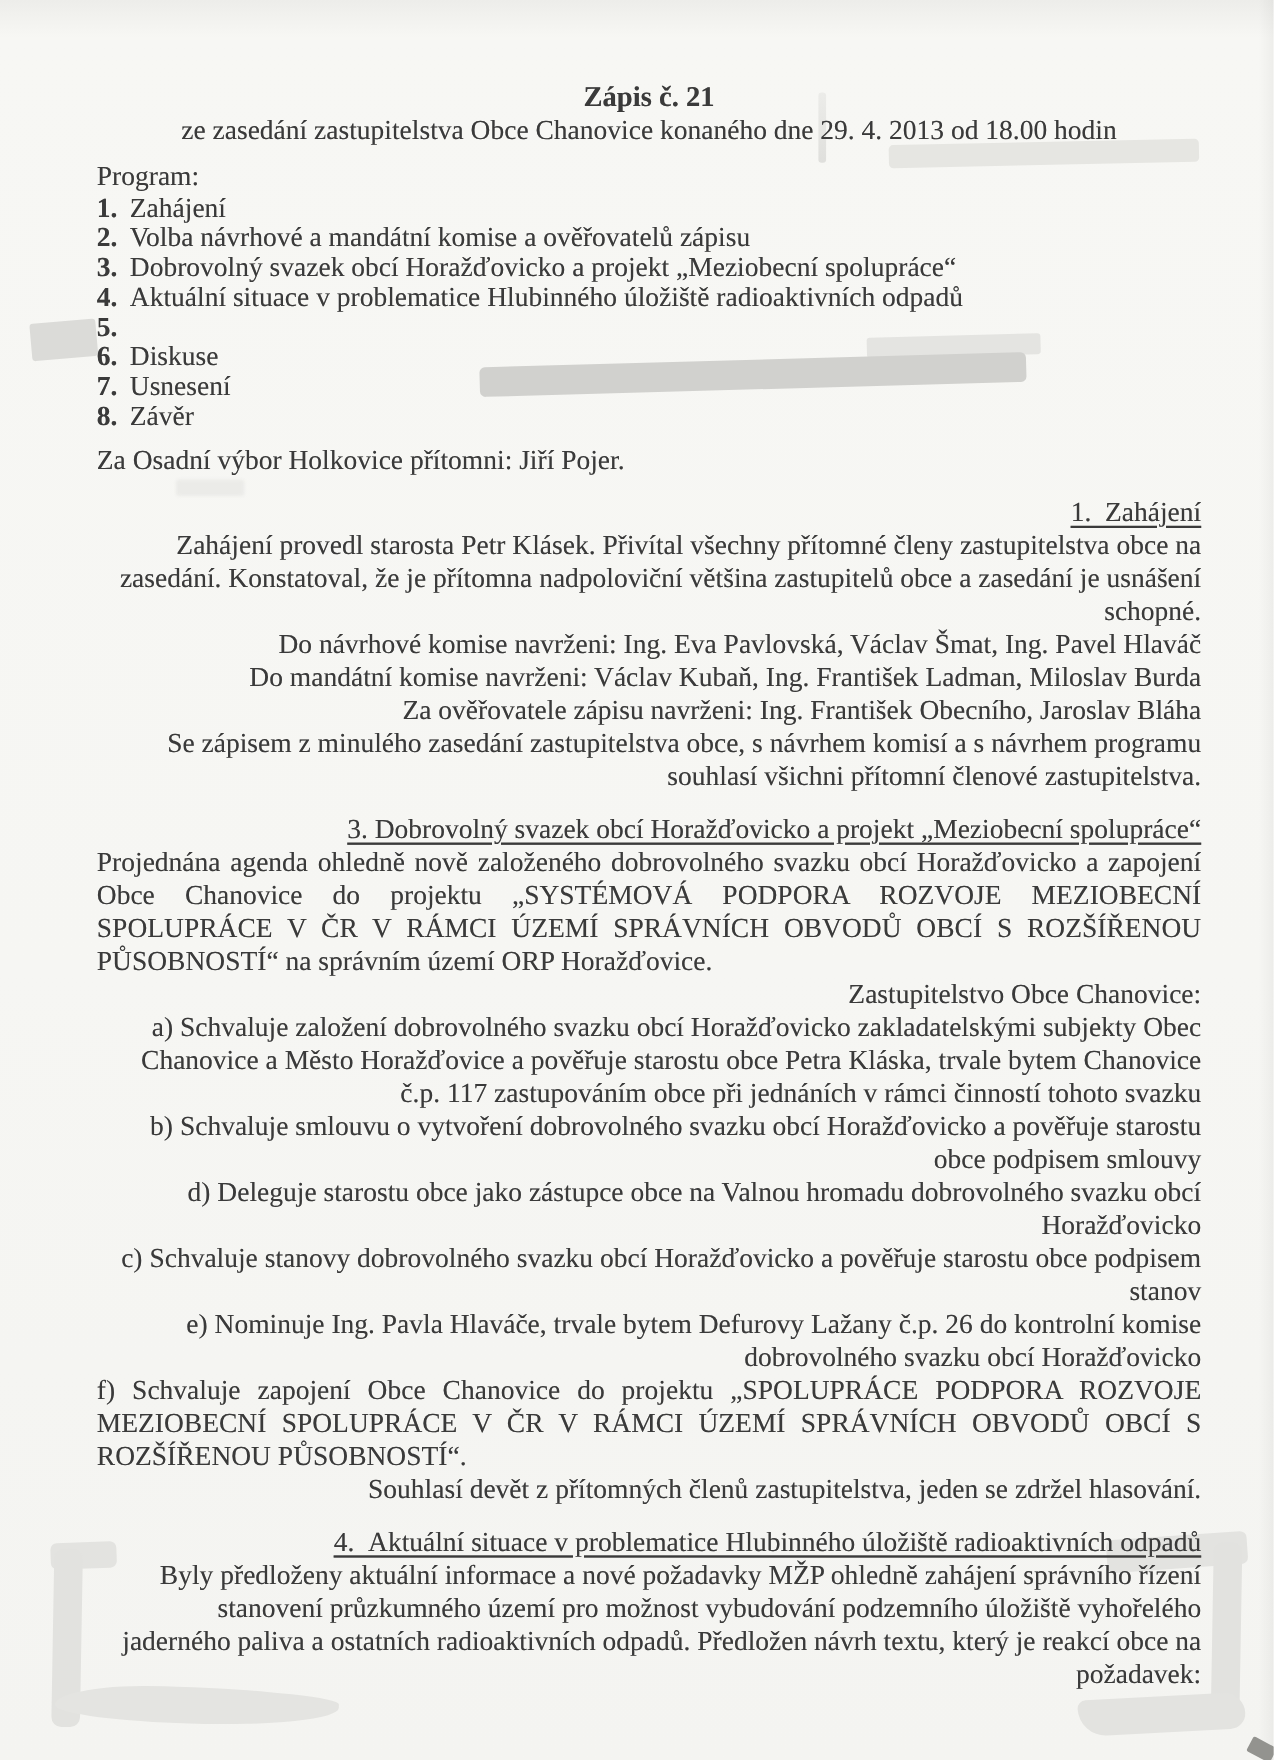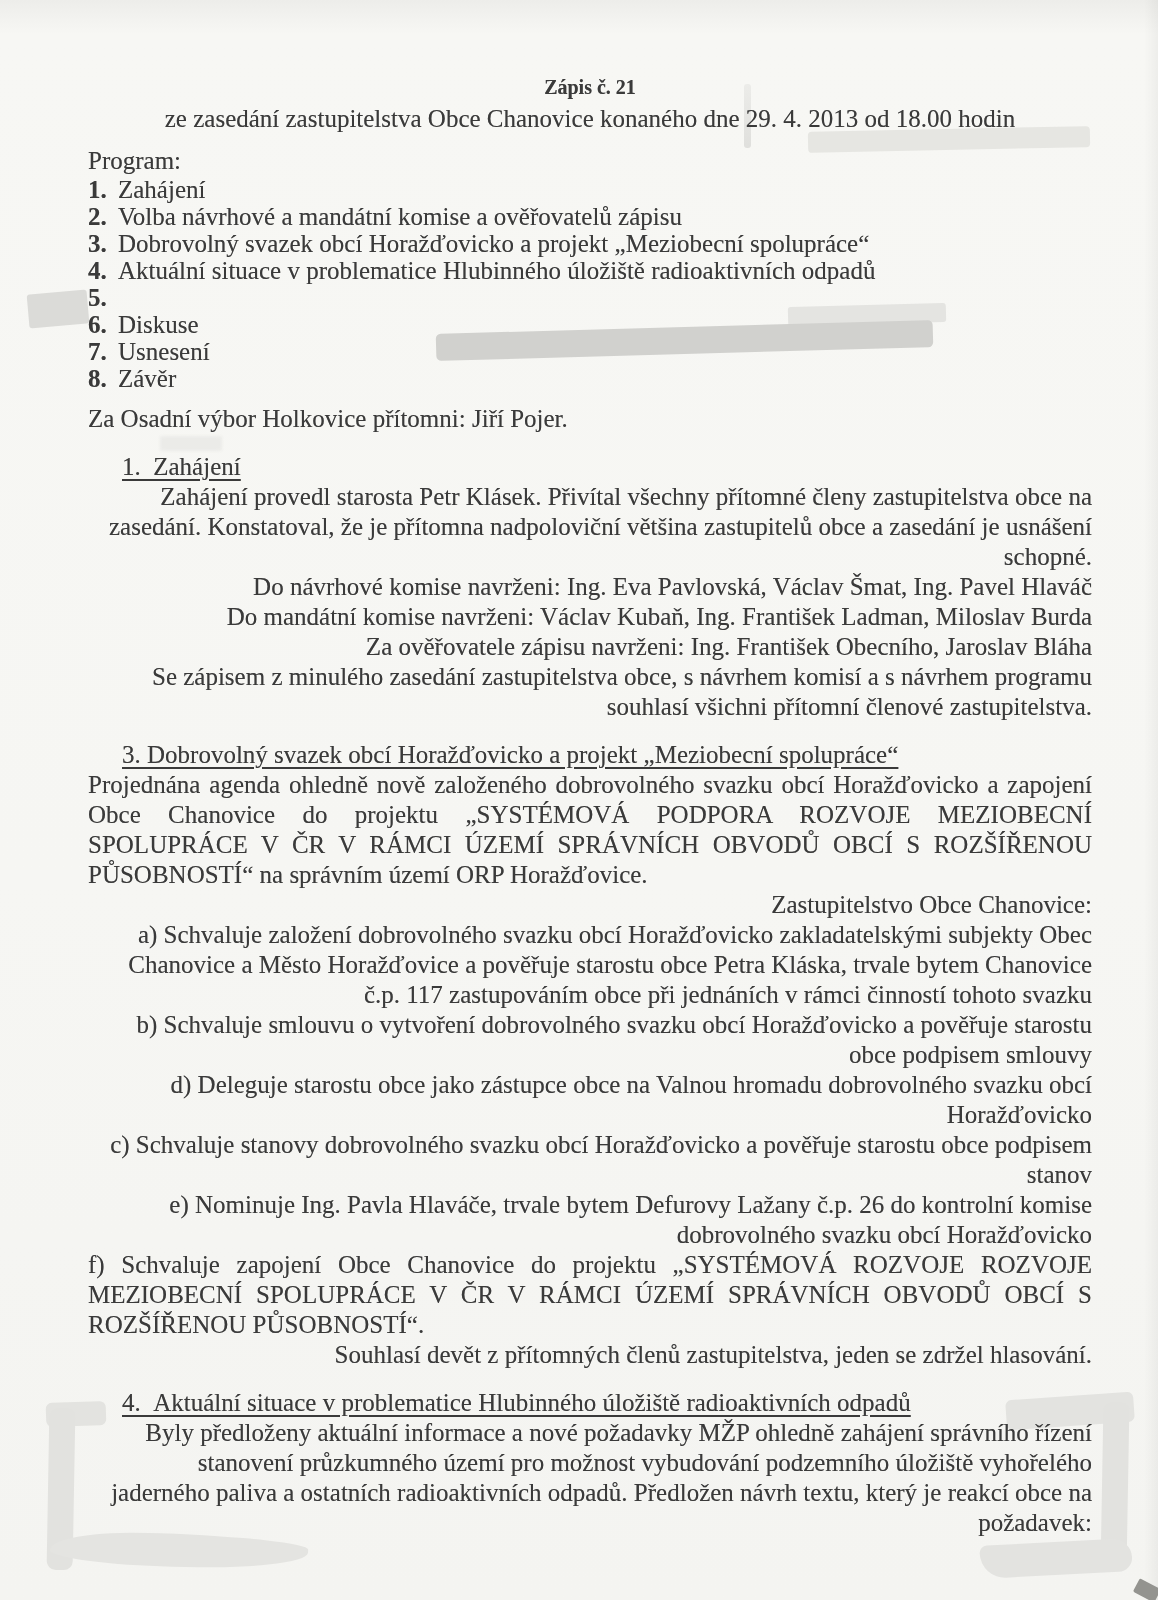--- a/index.html
+++ b/index.html
@@ -7,28 +7,28 @@
        font-family:"Liberation Serif","DejaVu Serif",serif;}
   .scan{position:relative;width:1158px;height:1600px;overflow:hidden;
         background:linear-gradient(180deg,#ededea 0px,#f7f7f4 34px,#f6f6f3 55%,#f4f4f1 100%);
         color:#3a3a3a;}
   .scan::after{content:"";position:absolute;top:0;right:0;width:14px;height:100%;
         background:linear-gradient(90deg,rgba(0,0,0,0),rgba(0,0,0,0.04));pointer-events:none;}
   .content{position:absolute;left:88px;top:72px;width:1004px;z-index:2;
         font-size:25px;line-height:30px;
         text-shadow:0 0 0.6px rgba(55,55,55,0.45);}
   .title-block{text-align:center;line-height:31px;}
-  .doc-title{font-weight:bold;font-size:20px;}
+  .doc-title{font-weight:bold;font-size:26px;}
   .program-label{margin-top:12px;}
   .program-list{margin:0;padding:0;list-style:none;}
   .program-list li{display:flex;line-height:27px;}
   .pnum{font-weight:bold;width:30px;flex:0 0 30px;}
   .attendance{margin-top:12px;}
   .attendance p{margin:0;}
-  .sec-heading{margin-top:18px;padding-left:34px;}
+  .sec-heading{margin-top:18px;padding-left:34px;text-align:right;}
   .sec-heading span{text-decoration:underline;text-underline-offset:4px;text-decoration-thickness:1.5px;}
   .para{margin:0;text-align:right;}
   .just{text-align:justify;}
   .indent5{padding-left:5px;}
   
   .art{position:absolute;z-index:1;}
   .smudge-title{left:808px;top:129px;width:282px;height:21px;background:#e6e6e2;
         transform:rotate(-1.2deg);border-radius:4px;}
   .fold-line{left:744px;top:84px;width:7px;height:64px;
         background:linear-gradient(180deg,#eaeae7,#dbdbd8);opacity:.85;border-radius:3px;}
@@ -129,20 +129,20 @@
     <p class="para">Se zápisem z minulého zasedání zastupitelstva obce, s návrhem komisí a s návrhem programu souhlasí všichni přítomní členové zastupitelstva.</p>
 
     <div class="sec-heading"><span>3.&nbsp;Dobrovolný svazek obcí Horažďovicko a projekt „Meziobecní spolupráce“</span></div>
     <p class="para just">Projednána agenda ohledně nově založeného dobrovolného svazku obcí Horažďovicko a zapojení Obce Chanovice do projektu „SYSTÉMOVÁ PODPORA ROZVOJE MEZIOBECNÍ SPOLUPRÁCE V ČR V RÁMCI ÚZEMÍ SPRÁVNÍCH OBVODŮ OBCÍ S ROZŠÍŘENOU PŮSOBNOSTÍ“ na správním území ORP Horažďovice.</p>
     <p class="para">Zastupitelstvo Obce Chanovice:</p>
     <p class="para">a) Schvaluje založení dobrovolného svazku obcí Horažďovicko zakladatelskými subjekty Obec Chanovice a Město Horažďovice a pověřuje starostu obce Petra Kláska, trvale bytem Chanovice č.p. 117 zastupováním obce při jednáních v rámci činností tohoto svazku</p>
     <p class="para">b) Schvaluje smlouvu o vytvoření dobrovolného svazku obcí Horažďovicko a pověřuje starostu obce podpisem smlouvy</p>
     <p class="para">d) Deleguje starostu obce jako zástupce obce na Valnou hromadu dobrovolného svazku obcí Horažďovicko</p>
     <p class="para">c) Schvaluje stanovy dobrovolného svazku obcí Horažďovicko a pověřuje starostu obce podpisem stanov</p>
     <p class="para">e) Nominuje Ing. Pavla Hlaváče, trvale bytem Defurovy Lažany č.p. 26 do kontrolní komise dobrovolného svazku obcí Horažďovicko</p>
-    <p class="para just">f) Schvaluje zapojení Obce Chanovice do projektu „SYSTÉMOVÁ ROZVOJE ROZVOJE MEZIOBECNÍ SPOLUPRÁCE V ČR V RÁMCI ÚZEMÍ SPRÁVNÍCH OBVODŮ OBCÍ S ROZŠÍŘENOU PŮSOBNOSTÍ“.</p>
+    <p class="para just">f) Schvaluje zapojení Obce Chanovice do projektu „SPOLUPRÁCE PODPORA ROZVOJE MEZIOBECNÍ SPOLUPRÁCE V ČR V RÁMCI ÚZEMÍ SPRÁVNÍCH OBVODŮ OBCÍ S ROZŠÍŘENOU PŮSOBNOSTÍ“.</p>
     <p class="para">Souhlasí devět z přítomných členů zastupitelstva, jeden se zdržel hlasování.</p>
 
     <div class="sec-heading"><span>4.&nbsp;&nbsp;Aktuální situace v problematice Hlubinného úložiště radioaktivních odpadů</span></div>
     <p class="para indent5">Byly předloženy aktuální informace a nové požadavky MŽP ohledně zahájení správního řízení stanovení průzkumného území pro možnost vybudování podzemního úložiště vyhořelého jaderného paliva a ostatních radioaktivních odpadů. Předložen návrh textu, který je reakcí obce na požadavek:</p>
 
   </div>
 </div>
 
 </body></html>

